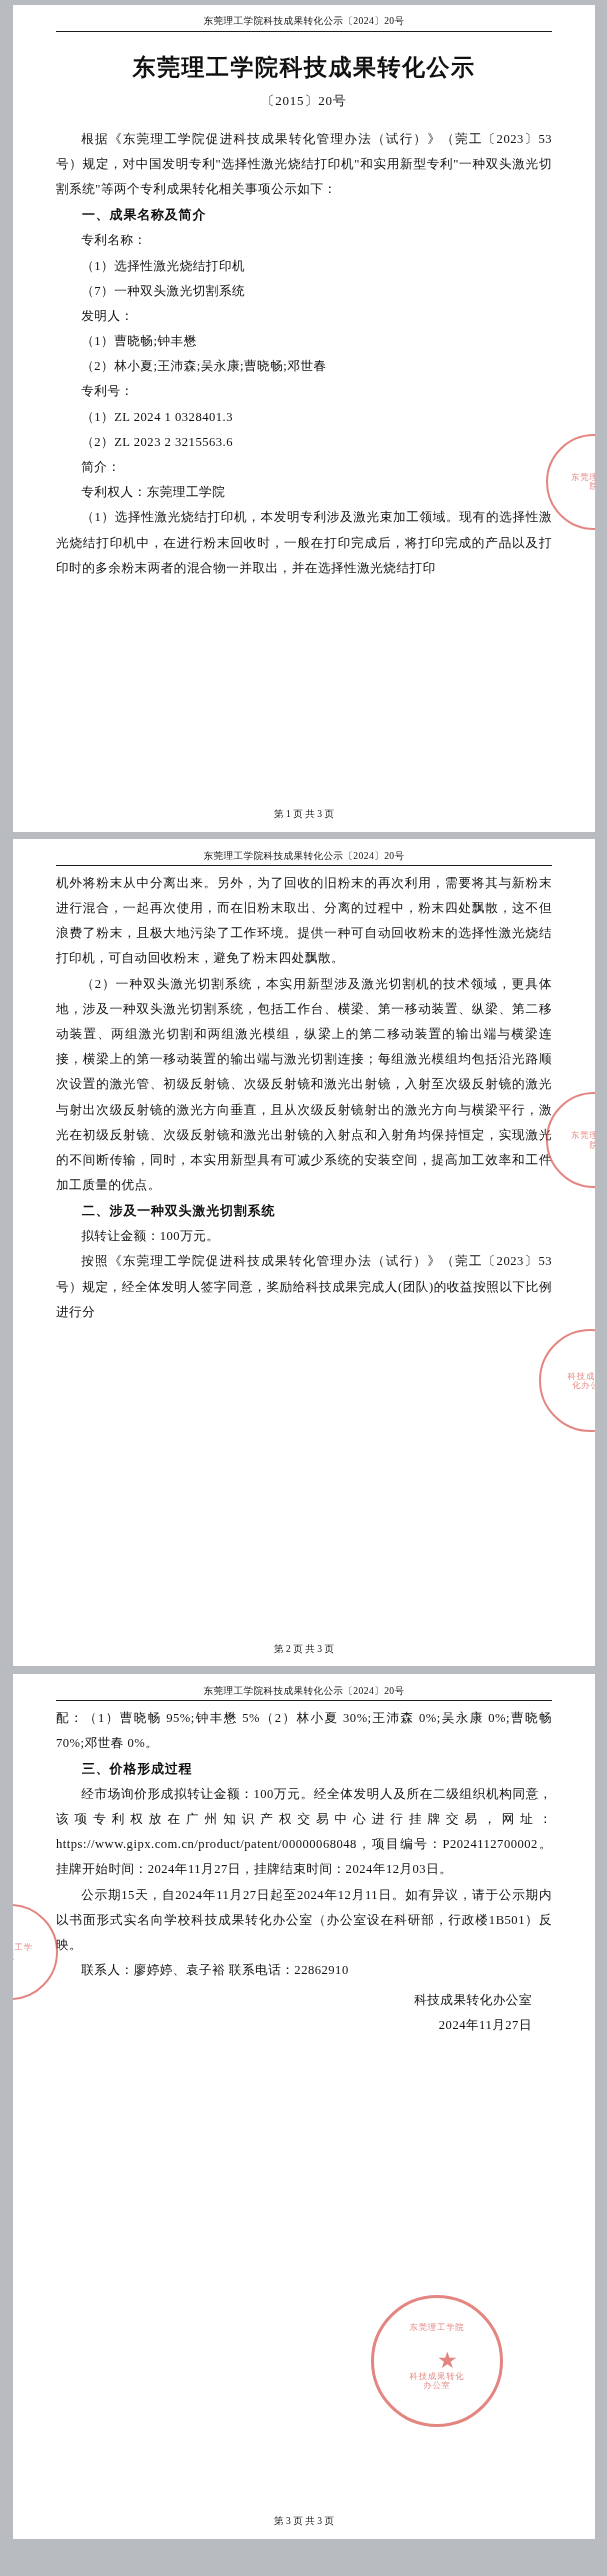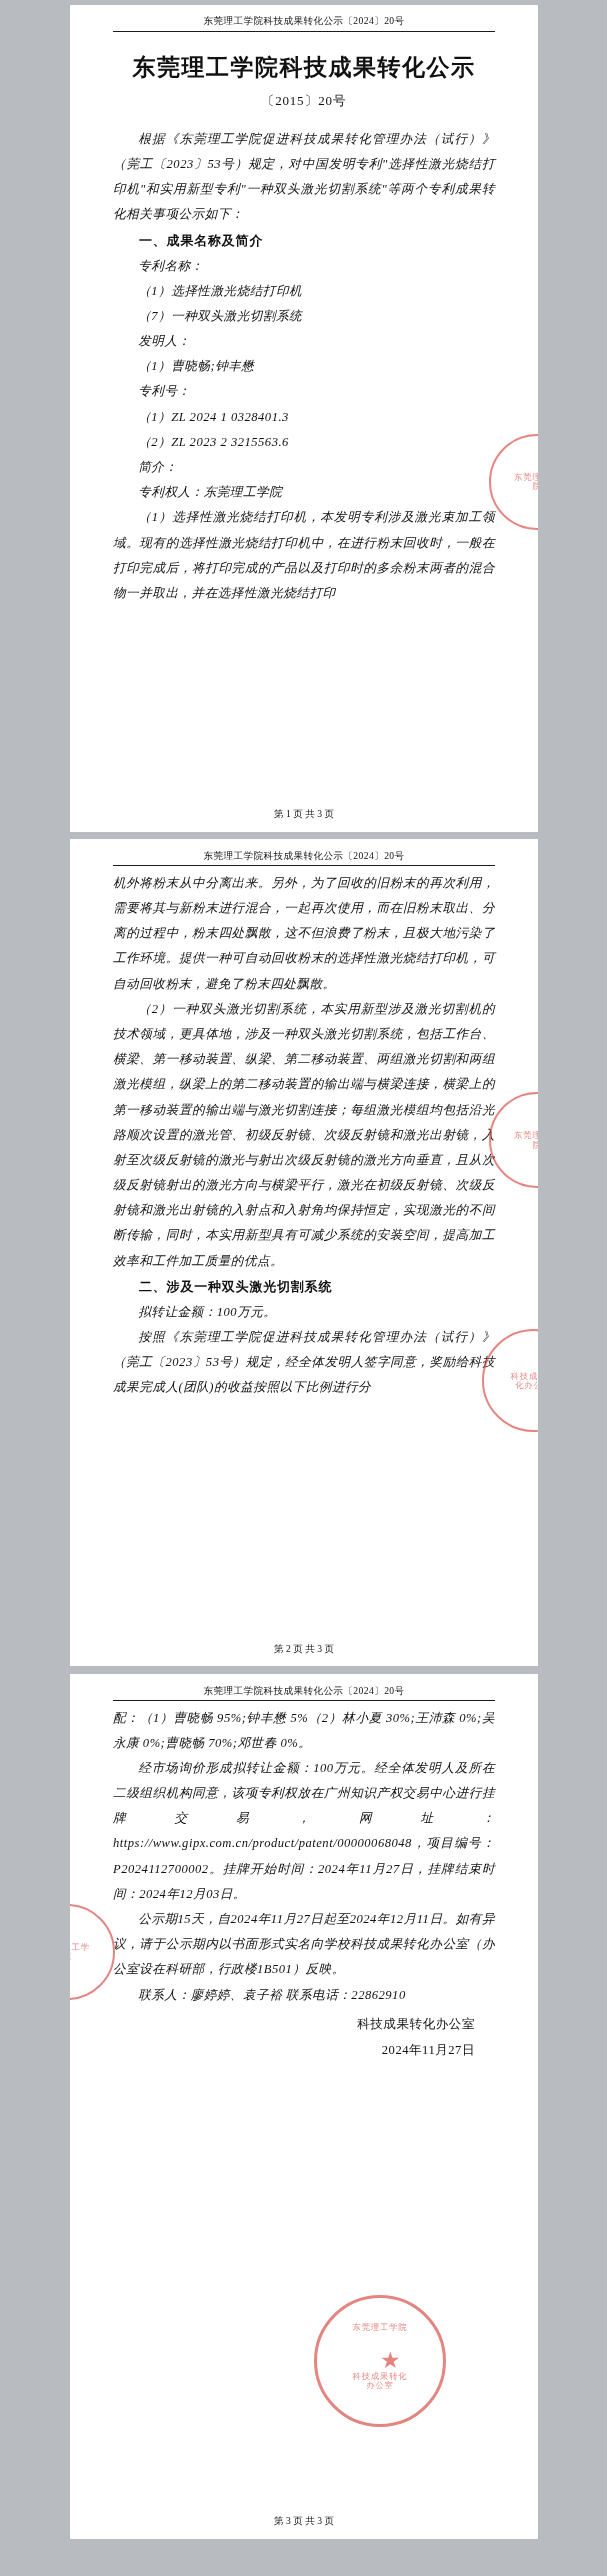--- a/index.html
+++ b/index.html
@@ -13,21 +13,21 @@
     width:608px;
     margin:0 auto;
     display:flex;
     flex-direction:column;
     gap:7.7px;
     padding:4.6px 0 7.7px 0;
     box-sizing:border-box;
   }
   .page{
     position:relative;
-    width:468px;
+    width:582px;
     margin:0 auto;
     background:#ffffff;
     box-sizing:border-box;
     padding:10.7px 43px 7.7px 43px;
     overflow:hidden;
   }
   .page.p1{height:827px;}
   .page.p2{height:827px;}
   .page.p3{height:865px;}
 
@@ -58,21 +58,20 @@
   }
 
   p.body{
     font-size:12.6px;
     line-height:2.0;
     margin:0 0 0 0;
     text-align:justify;
     text-justify:inter-ideograph;
     text-indent:2em;
     letter-spacing:0.5px;
-    font-style:italic;
   }
   p.sec{
     font-size:13px;
     font-weight:bold;
     line-height:2.0;
     text-indent:2em;
     margin:0;
     letter-spacing:0.8px;
   }
   p.noind{text-indent:0;}
@@ -146,20 +145,21 @@
     <div class="title">东莞理工学院科技成果转化公示</div>
     <div class="subtitle">〔2015〕20号</div>
 
     <p class="body">根据《东莞理工学院促进科技成果转化管理办法（试行）》（莞工〔2023〕53号）规定，对中国发明专利"选择性激光烧结打印机"和实用新型专利"一种双头激光切割系统"等两个专利成果转化相关事项公示如下：</p>
     <p class="sec">一、成果名称及简介</p>
     <p class="body">专利名称：</p>
     <p class="body">（1）选择性激光烧结打印机</p>
     <p class="body">（7）一种双头激光切割系统</p>
     <p class="body">发明人：</p>
     <p class="body">（1）曹晓畅;钟丰懋</p>
+    <p class="body">（2）林小夏;王沛森;吴永康;曹晓畅;邓世春</p>
     <p class="body">专利号：</p>
     <p class="body">（1）ZL 2024 1 0328401.3</p>
     <p class="body">（2）ZL 2023 2 3215563.6</p>
     <p class="body">简介：</p>
     <p class="body">专利权人：东莞理工学院</p>
     <p class="body">（1）选择性激光烧结打印机，本发明专利涉及激光束加工领域。现有的选择性激光烧结打印机中，在进行粉末回收时，一般在打印完成后，将打印完成的产品以及打印时的多余粉末两者的混合物一并取出，并在选择性激光烧结打印</p>
 
     <div class="seal seal-edge-r" style="top:429px;">
       <div class="inner">东莞理工学院</div>
     </div>
@@ -183,20 +183,21 @@
       <div class="inner">科技成果转化办公室</div>
     </div>
 
     <div class="pagenum">第 2 页 共 3 页</div>
   </div>
 
   <div class="page p3">
     <div class="runhead">东莞理工学院科技成果转化公示〔2024〕20号</div>
 
     <p class="body noind">配：（1）曹晓畅 95%;钟丰懋 5%（2）林小夏 30%;王沛森 0%;吴永康 0%;曹晓畅 70%;邓世春 0%。</p>
+    <p class="sec">三、价格形成过程</p>
     <p class="body">经市场询价形成拟转让金额：100万元。经全体发明人及所在二级组织机构同意，该项专利权放在广州知识产权交易中心进行挂牌交易，网址：https://www.gipx.com.cn/product/patent/00000068048，项目编号：P2024112700002。挂牌开始时间：2024年11月27日，挂牌结束时间：2024年12月03日。</p>
     <p class="body">公示期15天，自2024年11月27日起至2024年12月11日。如有异议，请于公示期内以书面形式实名向学校科技成果转化办公室（办公室设在科研部，行政楼1B501）反映。</p>
     <p class="body">联系人：廖婷婷、袁子裕    联系电话：22862910</p>
 
     <div class="sign">
       <div>科技成果转化办公室</div>
       <div>2024年11月27日</div>
     </div>
 
     <div class="seal seal-edge-l" style="top:230px;">

